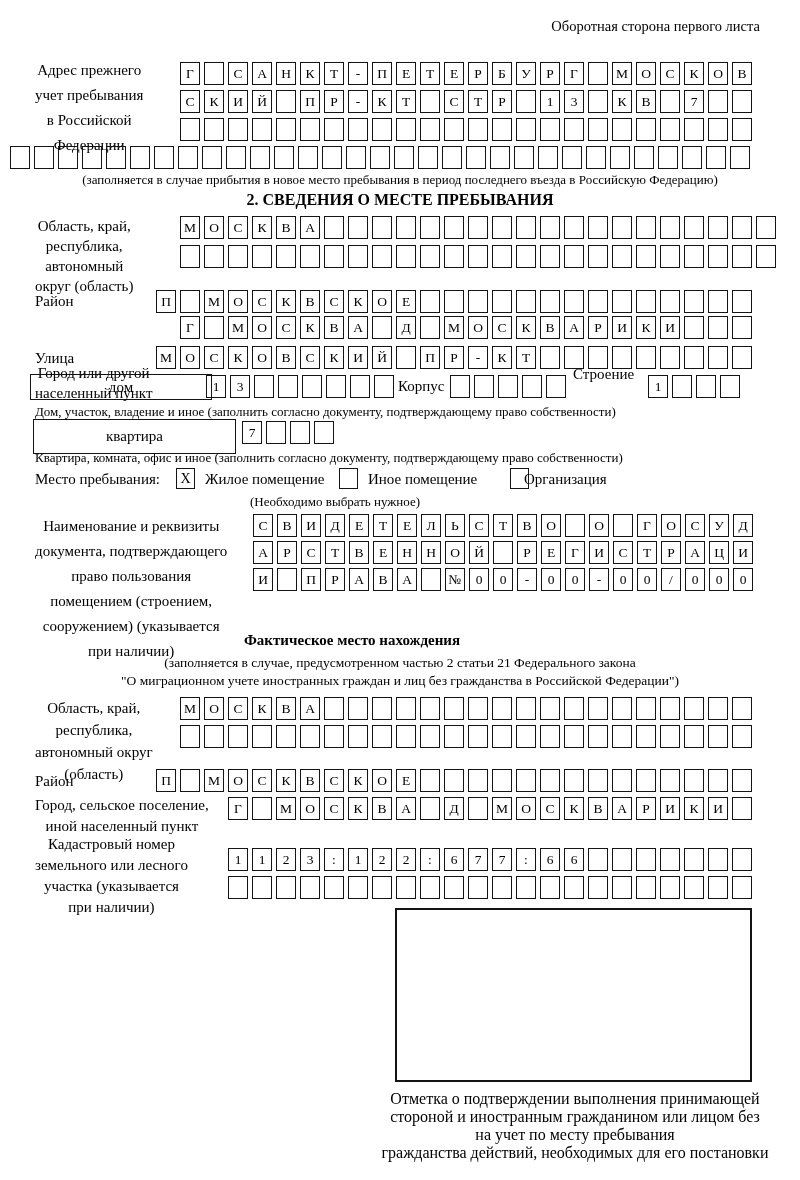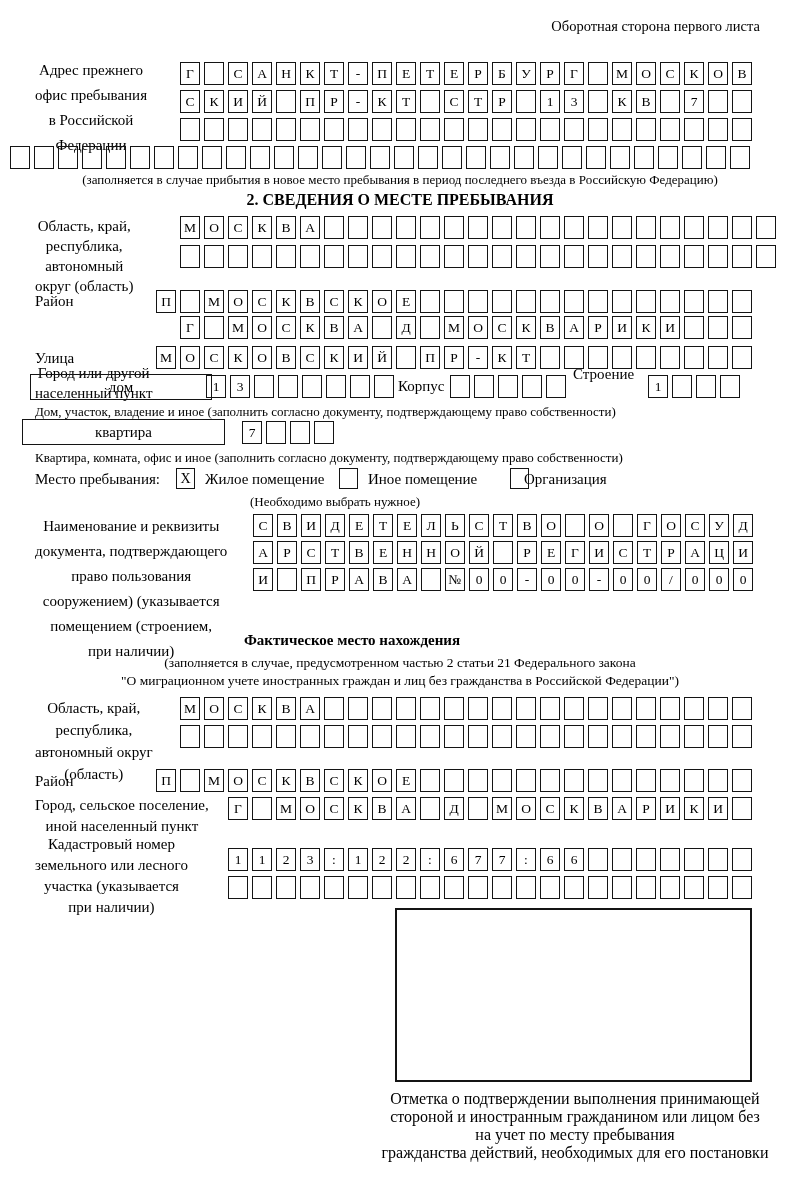--- a/index.html
+++ b/index.html
@@ -35,21 +35,21 @@
   .caption { font-size:16px; line-height:18px; text-align:center; }
   .caption div { white-space:nowrap; }
 </style>
 </head>
 <body>
 
 <div class="abs lbl" style="top:18px; right:40px; font-size:14.5px;">Оборотная сторона первого листа</div>
 
 <div class="abs lbl-block" style="left:35px; top:58px; line-height:25px;">
   <div>Адрес прежнего</div>
-  <div>офис пребывания</div>
+  <div>учет пребывания</div>
   <div>в Российской</div>
   <div>Федерации</div>
 </div>
 <div class="abs cells" style="left:180px; top:62px;">
     <span class="cell">Г</span>
     <span class="cell"> </span>
     <span class="cell">С</span>
     <span class="cell">А</span>
     <span class="cell">Н</span>
     <span class="cell">К</span>
@@ -332,21 +332,21 @@
   </div>
 <div class="abs lbl" style="left:573px; top:366px;">Строение</div>
 <div class="abs cells" style="left:648px; top:375px;">
     <span class="cell">1</span>
     <span class="cell"></span>
     <span class="cell"></span>
     <span class="cell"></span>
   </div>
 <div class="abs note" style="left:35px; top:404px; text-align:left;">Дом, участок, владение и иное (заполнить согласно документу, подтверждающему право собственности)</div>
 
-<div class="abs bigfield" style="left:22px; top:419px; width:203px; height:26px;">квартира</div>
+<div class="abs bigfield" style="left:33px; top:419px; width:203px; height:35px;">квартира</div>
 <div class="abs cells" style="left:242px; top:421px;">
     <span class="cell">7</span>
     <span class="cell"></span>
     <span class="cell"></span>
     <span class="cell"></span>
   </div>
 <div class="abs note" style="left:35px; top:450px; text-align:left;">Квартира, комната, офис и иное (заполнить согласно документу, подтверждающему право собственности)</div>
 
 <div class="abs lbl" style="left:35px; top:471px;">Место пребывания:</div>
 <div class="abs checkbox" style="left:176px; top:468px;">X</div>
@@ -354,22 +354,22 @@
 <div class="abs checkbox" style="left:339px; top:468px;"></div>
 <div class="abs lbl" style="left:368px; top:471px;">Иное помещение</div>
 <div class="abs checkbox" style="left:510px; top:468px;"></div>
 <div class="abs lbl" style="left:524px; top:471px;">Организация</div>
 <div class="abs note" style="left:0; top:494px; width:670px;">(Необходимо выбрать нужное)</div>
 
 <div class="abs lbl-block" style="left:35px; top:514px; line-height:25px;">
   <div>Наименование и реквизиты</div>
   <div>документа, подтверждающего</div>
   <div>право пользования</div>
+  <div>помещением (строением,</div>
   <div>сооружением) (указывается</div>
-  <div>помещением (строением,</div>
   <div>при наличии)</div>
 </div>
 <div class="abs cells" style="left:253px; top:514px;">
     <span class="cell">С</span>
     <span class="cell">В</span>
     <span class="cell">И</span>
     <span class="cell">Д</span>
     <span class="cell">Е</span>
     <span class="cell">Т</span>
     <span class="cell">Е</span>

